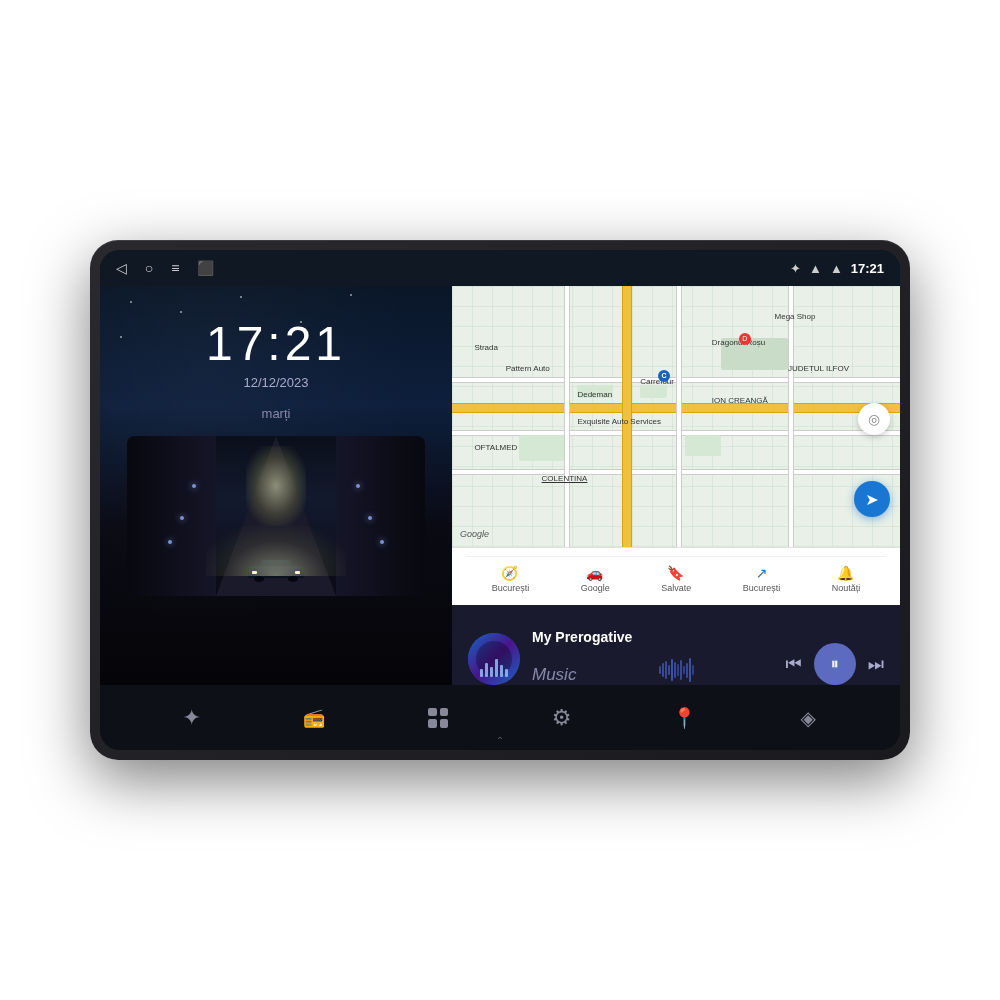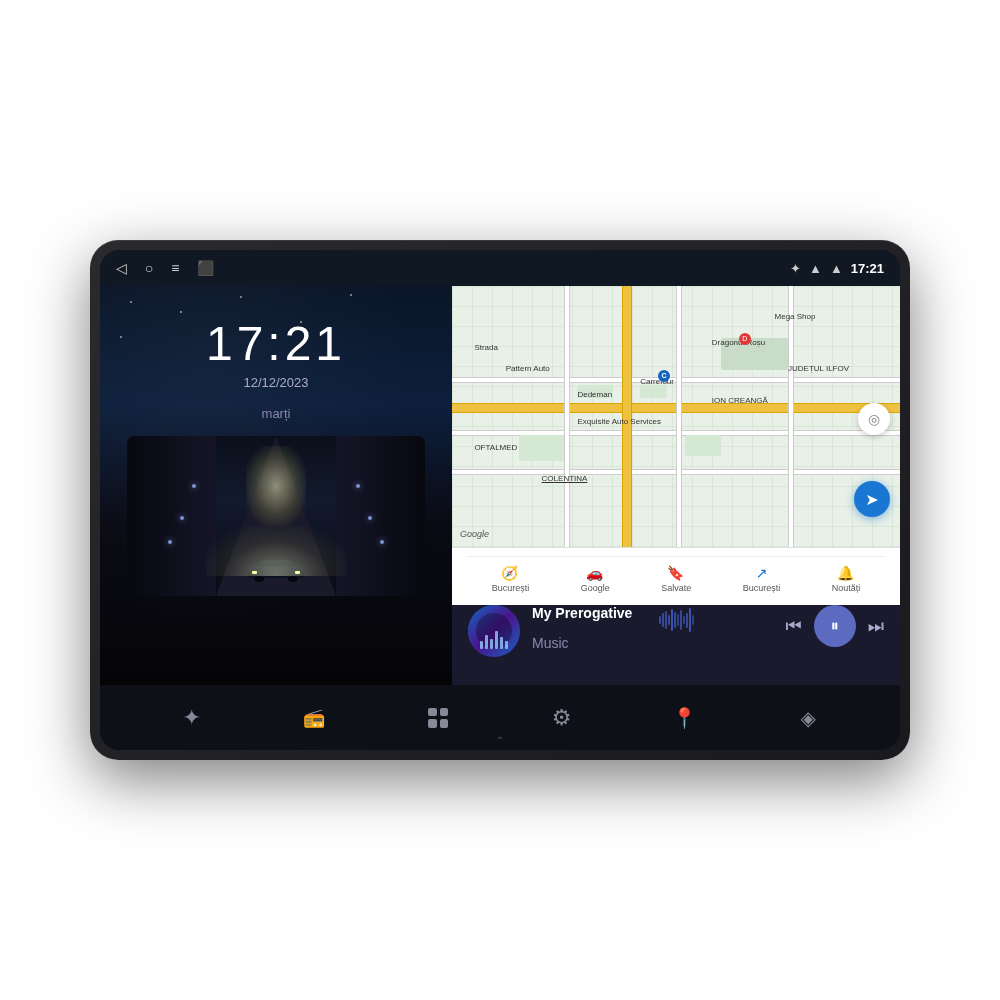--- a/index.html
+++ b/index.html
@@ -318,21 +318,21 @@
     .info-tab-label {
       font-size: 9px;
       color: #555;
     }
 
     
     .music-player {
       height: 80px;
       background: #1a1a2e;
       display: flex;
-      align-items: flex-start;
+      align-items: flex-end;
       padding: 0 16px;
       gap: 12px;
     }
 
     .album-art {
       width: 52px;
       height: 52px;
       border-radius: 50%;
       background: linear-gradient(135deg, #1565c0, #4a148c);
       display: flex;
@@ -347,23 +347,24 @@
       flex: 1;
     }
 
     .track-title {
       font-size: 14px;
       font-weight: 600;
       color: #ffffff;
     }
 
     .track-subtitle {
-      font-size: 14px;
+      font-size: 17px;
       color: #8888aa;
-      margin-top: 14px;
+      margin-top: 20px;
+      font-style: italic;
     }
 
     .music-waveform {
       flex: 1;
       height: 30px;
       display: flex;
       align-items: center;
       gap: 1px;
     }
 

